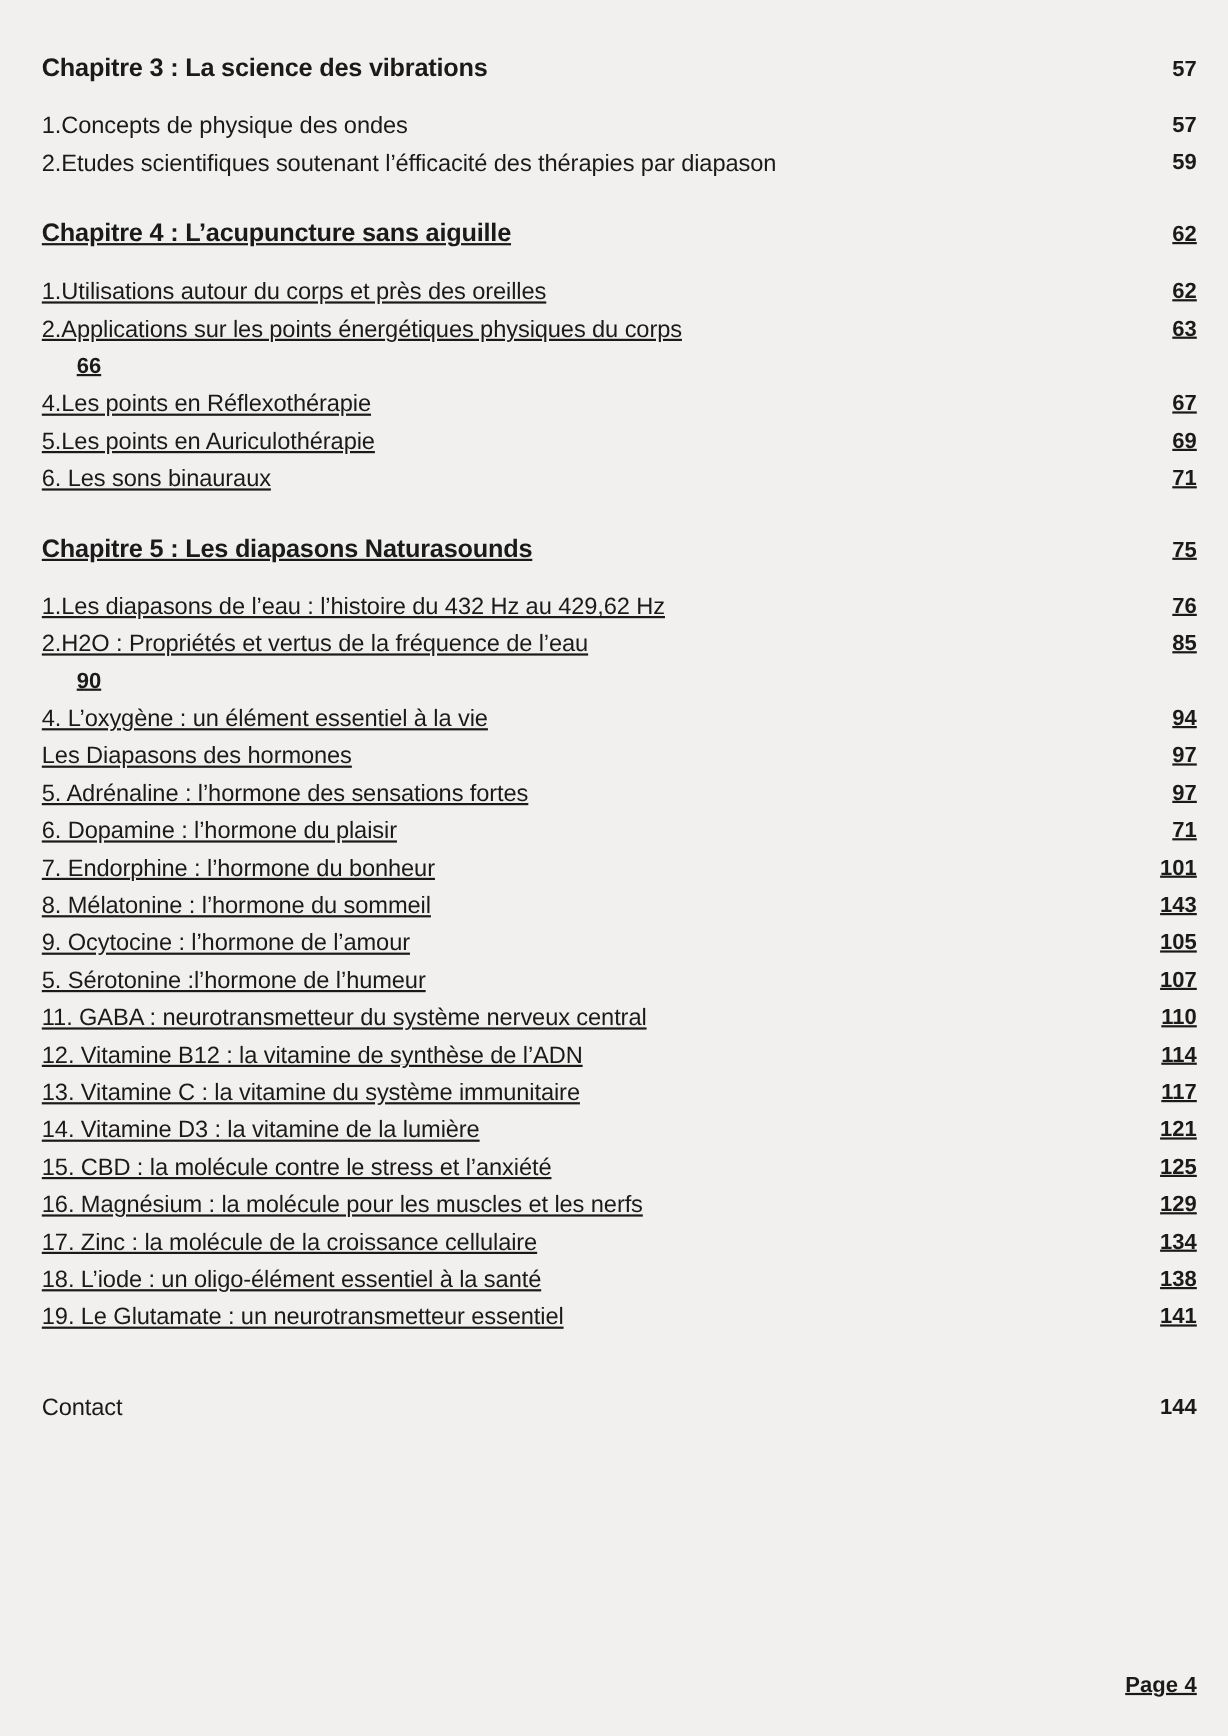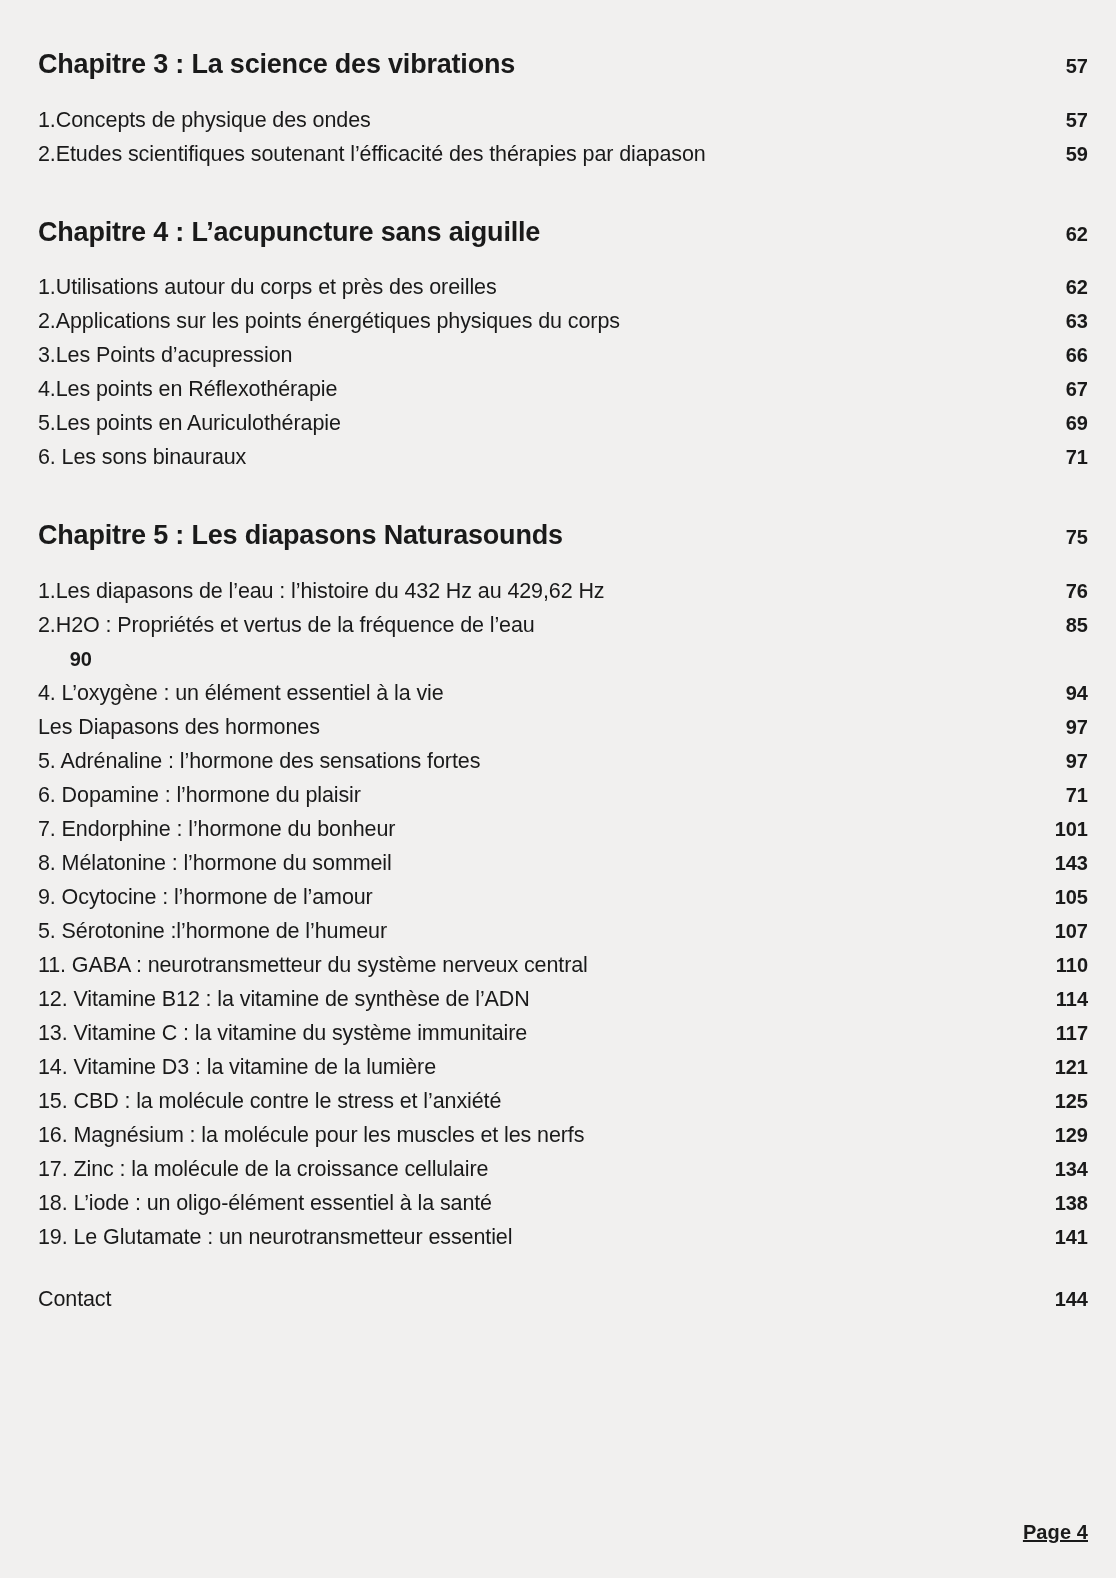--- a/index.html
+++ b/index.html
@@ -25,32 +25,33 @@
   }
   .toc {
     padding-top: 47px;
   }
 
   
   .chapter {
     margin: 0;
   }
   .chapter + .chapter {
-    margin-top: 44px;
+    margin-top: 32px;
+    text-decoration: underline;
   }
 
   
   .chapter-head {
     display: flex;
     align-items: baseline;
     justify-content: space-between;
     white-space: nowrap;
   }
   .chapter-title {
-    font-size: 27px;
+    font-size: 23px;
     font-weight: bold;
     letter-spacing: -0.2px;
     line-height: 1.28;
   }
   .chapter-page {
     font-size: 20px;
     font-weight: bold;
     letter-spacing: 0px;
     text-align: right;
     padding-right: 0px;
@@ -82,21 +83,21 @@
   .entry-page {
     font-size: 20px;
     font-weight: bold;
     text-align: right;
     line-height: 34px;
     min-width: 54px;
   }
 
   
   .standalone {
-    margin-top: 28px;
+    margin-top: 48px;
   }
 
   
   .page-footer {
     position: absolute;
     right: 28px;
     bottom: 34px;
     font-size: 20px;
     font-weight: bold;
     letter-spacing: 0.1px;
@@ -133,21 +134,20 @@
           <ul class="entries">
             <li class="entry">
               <span class="entry-label">1.Utilisations autour du corps et près des oreilles</span>
               <span class="entry-page">62</span>
             </li>
             <li class="entry">
               <span class="entry-label">2.Applications sur les points énergétiques physiques du corps</span>
               <span class="entry-page">63</span>
             </li>
             <li class="entry">
-              <span class="entry-label">3.Les Points d’acupression</span>
               <span class="entry-page">66</span>
             </li>
             <li class="entry">
               <span class="entry-label">4.Les points en Réflexothérapie</span>
               <span class="entry-page">67</span>
             </li>
             <li class="entry">
               <span class="entry-label">5.Les points en Auriculothérapie</span>
               <span class="entry-page">69</span>
             </li>

